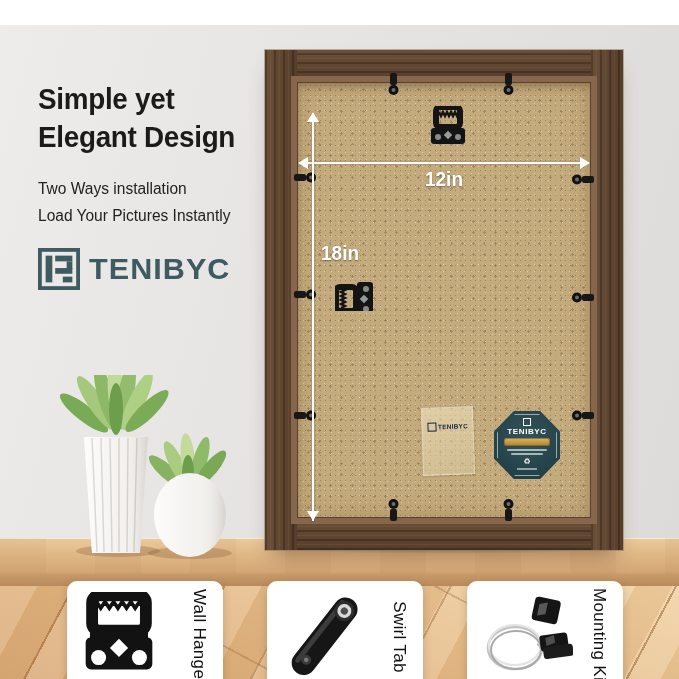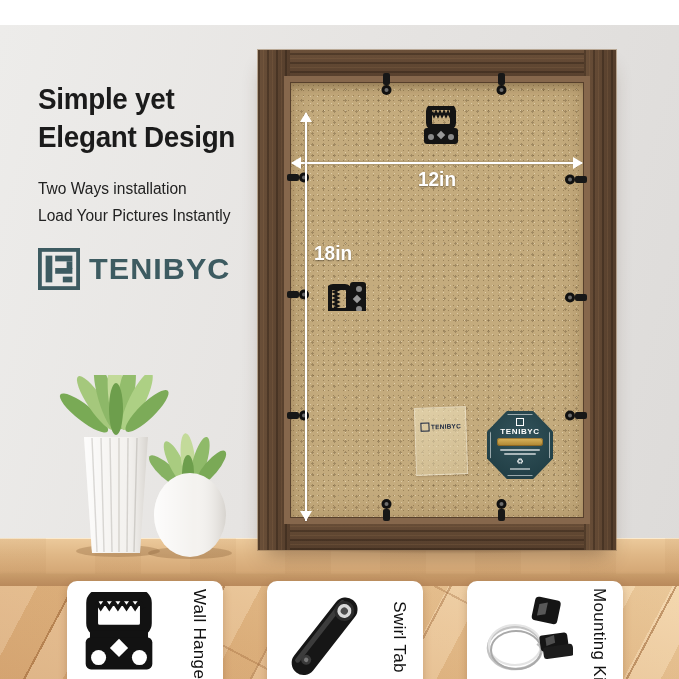--- a/index.html
+++ b/index.html
@@ -30,21 +30,21 @@
   .headline{position:absolute;left:38px;top:55px;font-size:29px;line-height:38px;
         font-weight:bold;letter-spacing:-.3px;color:#1b1b1b;transform:scaleX(.96);
         transform-origin:left top;}
   .subtext{position:absolute;left:38px;top:150px;font-size:16px;line-height:27px;
         color:#222;transform:scaleX(.97);transform-origin:left top;}
   .logo-row{position:absolute;left:38px;top:223px;display:flex;align-items:center;gap:9px;}
   .logo-word{font-size:30px;font-weight:bold;color:#3d5b61;letter-spacing:1px;
         transform:scaleX(1.02);transform-origin:left center;}
 
   
-  .frame{position:absolute;left:258px;top:25px;width:358px;height:500px;
+  .frame{position:absolute;left:265px;top:25px;width:358px;height:500px;
         box-shadow:0 0 0 1px rgba(150,120,88,.55),0 12px 20px -8px rgba(70,45,25,.45);}
   .bar{position:absolute;background-color:#5d4634;}
   .bar.h{background-image:
         repeating-linear-gradient(0deg,rgba(25,15,8,.30) 0 2px,transparent 2px 5px,rgba(165,125,85,.16) 5px 6px,transparent 6px 9px),
         linear-gradient(180deg,#6b5039,#543d2b);}
   .bar.v{background-image:
         repeating-linear-gradient(90deg,rgba(25,15,8,.30) 0 2px,transparent 2px 5px,rgba(165,125,85,.16) 5px 6px,transparent 6px 9px),
         linear-gradient(90deg,#6b5039,#543d2b);}
   .bar.top{left:0;top:0;width:358px;height:32px;}
   .bar.bottom{left:0;top:468px;width:358px;height:32px;}

